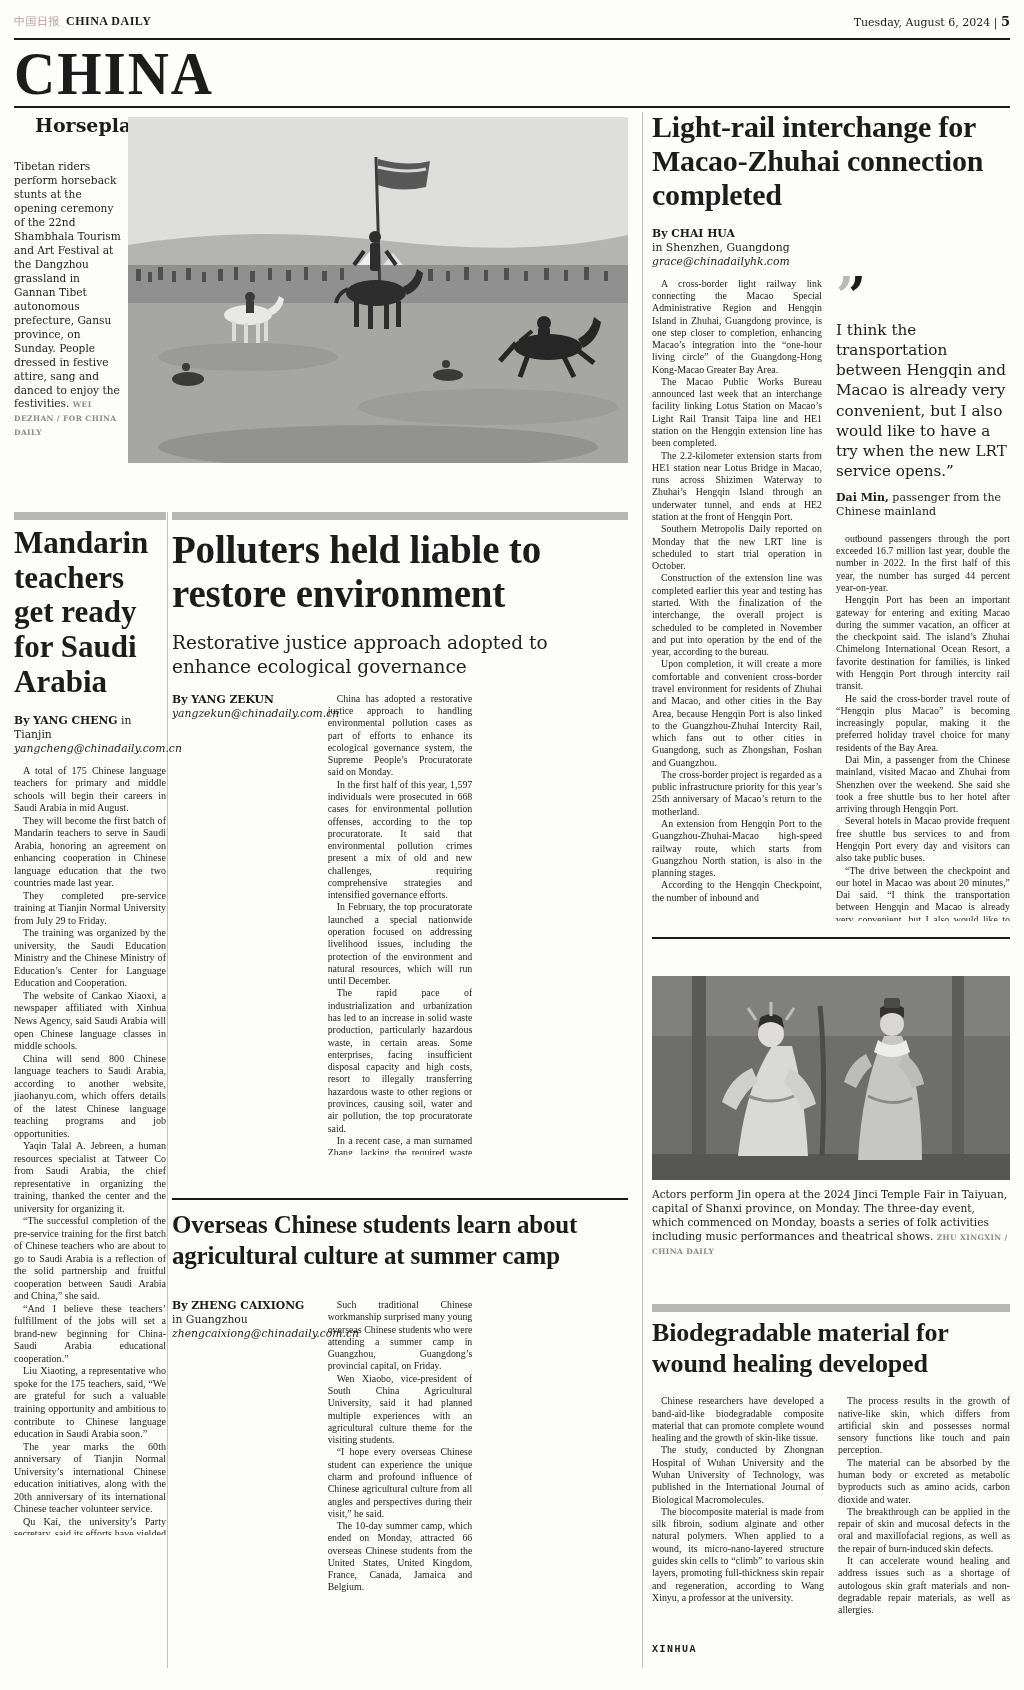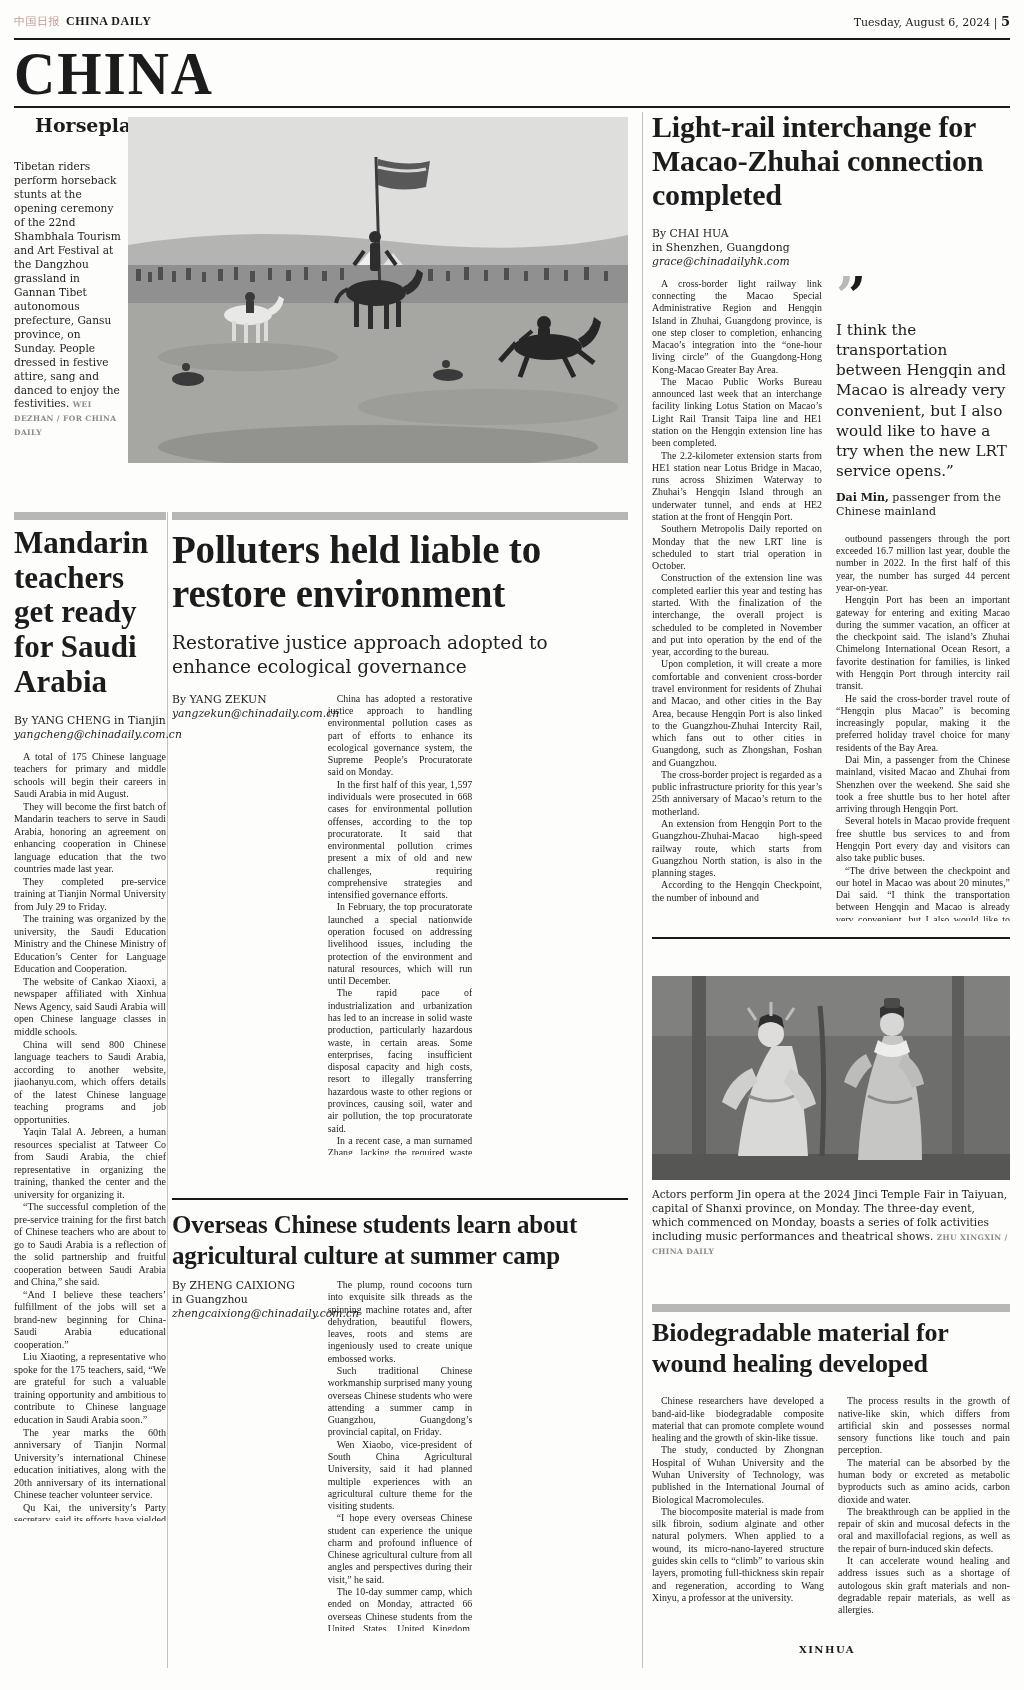--- a/index.html
+++ b/index.html
@@ -11,21 +11,21 @@
   .hdr-date{position:absolute;right:14px;top:14px;font-size:11px;font-family:"DejaVu Serif",serif;}
   .hdr-date .pg{font-weight:bold;font-size:13px;}
   .rule{position:absolute;background:#1a1a1a;}
   .masthead{position:absolute;left:14px;top:42px;font-family:"Liberation Serif",serif;
             font-weight:bold;font-size:57px;letter-spacing:2px;line-height:1;transform:scale(1,1.08);transform-origin:left top;}
   
   .kicker{font-family:"DejaVu Serif",serif;font-weight:bold;font-size:19px;margin-left:21px;}
   .caption{font-family:"DejaVu Serif",serif;font-size:10.6px;line-height:1.32;text-align:left;}
   .credit{font-size:7.5px;color:#8a8a8a;font-weight:bold;letter-spacing:.4px;}
   .byline{font-family:"DejaVu Serif",serif;font-size:10.8px;line-height:1.3;margin:0 0 9px 0;}
-  .byline .nm{font-weight:normal;}
+  .byline .nm{font-weight:bold;}
   .byline .em{font-style:italic;display:block;}
   .byline .loc{display:block;}
   .body{font-size:9.9px;line-height:1.24;text-align:justify;overflow:hidden;}
   .body p{margin:0;text-indent:9px;}
   .hl{font-family:"Liberation Serif",serif;font-weight:bold;line-height:1.14;letter-spacing:-.2px;}
   .graybar{position:absolute;height:8px;background:#b7b7b5;}
   .vline{position:absolute;width:1px;background:#c2c2c0;}
   
   .qmarks{font-family:"DejaVu Serif",serif;font-weight:bold;font-size:52px;line-height:.7;letter-spacing:-6px;height:38px;}
   .qmarks .g1{color:#b9b9b7;}
@@ -232,21 +232,21 @@
           <p>The biocomposite material is made from silk fibroin, sodium alginate and other natural polymers. When applied to a wound, its micro-nano-layered structure guides skin cells to “climb” to various skin layers, promoting full-thickness skin repair and regeneration, according to Wang Xinyu, a professor at the university.</p>
         </div>
       <div class="body" style="width:172px;height:246px;">
           <p>The process results in the growth of native-like skin, which differs from artificial skin and possesses normal sensory functions like touch and pain perception.</p>
           <p>The material can be absorbed by the human body or excreted as metabolic byproducts such as amino acids, carbon dioxide and water.</p>
           <p>The breakthrough can be applied in the repair of skin and mucosal defects in the oral and maxillofacial regions, as well as the repair of burn-induced skin defects.</p>
           <p>It can accelerate wound healing and address issues such as a shortage of autologous skin graft materials and non-degradable repair materials, as well as allergies.</p>
         </div>
     </div>
   </div>
-  <div class="xinhua" style="position:absolute;left:652px;top:1644px;width:350px;text-align:center;">XINHUA</div>
+  <div class="xinhua" style="position:absolute;left:652px;top:1644px;width:350px;text-align:left;font-family:Liberation Mono, monospace;">XINHUA</div>
 
   <div class="graybar" style="left:14px;top:512px;width:152px;"></div>
   <div style="position:absolute;left:14px;top:526px;width:152px;">
     <div class="hl" style="font-size:31px;line-height:1.12;letter-spacing:0;">Mandarin teachers get ready for Saudi Arabia</div>
     <div class="byline" style="margin-top:14px;">
       <span class="nm">By YANG CHENG</span><span> in Tianjin</span>
       <span class="em">yangcheng@chinadaily.com.cn</span>
     </div>
     <div class="body" style="font-size:10.1px;height:770px;">
         <p>A total of 175 Chinese language teachers for primary and middle schools will begin their careers in Saudi Arabia in mid August.</p>
@@ -279,28 +279,27 @@
           <p>In February, the top procuratorate launched a special nationwide operation focused on addressing livelihood issues, including the protection of the environment and natural resources, which will run until December.</p>
           <p>The rapid pace of industrialization and urbanization has led to an increase in solid waste production, particularly hazardous waste, in certain areas. Some enterprises, facing insufficient disposal capacity and high costs, resort to illegally transferring hazardous waste to other regions or provinces, causing soil, water and air pollution, the top procuratorate said.</p>
           <p>In a recent case, a man surnamed Zhang, lacking the required waste disposal qualifications, accepted construction and untreated domestic waste in a rented forest area in Beijing’s Fangshan district from 2020 to July 2021. Furthermore, he hired individuals to work at the site and collected dumping fees.</p>
         </div>
     </div>
   </div>
 
   <div class="rule" style="left:172px;width:456px;top:1198px;height:2px;"></div>
   <div style="position:absolute;left:172px;top:1210px;width:456px;">
     <div class="hl" style="font-size:25px;line-height:1.22;">Overseas Chinese students learn about agricultural culture at summer camp</div>
-    <div style="margin-top:8px;height:352px;overflow:hidden;column-count:3;column-gap:11px;">
+    <div style="margin-top:28px;height:352px;overflow:hidden;column-count:3;column-gap:11px;">
       <div class="byline">
         <span class="nm">By ZHENG CAIXIONG</span>
         <span class="loc">in Guangzhou</span>
         <span class="em">zhengcaixiong@chinadaily.com.cn</span>
       </div>
       <div class="body">
-          <p>The plump, round cocoons turn into exquisite silk threads as the spinning machine rotates and, after dehydration, beautiful flowers, leaves, roots and stems are ingeniously used to create unique embossed works.</p>
           <p>Such traditional Chinese workmanship surprised many young overseas Chinese students who were attending a summer camp in Guangzhou, Guangdong’s provincial capital, on Friday.</p>
           <p>Wen Xiaobo, vice-president of South China Agricultural University, said it had planned multiple experiences with an agricultural culture theme for the visiting students.</p>
           <p>“I hope every overseas Chinese student can experience the unique charm and profound influence of Chinese agricultural culture from all angles and perspectives during their visit,” he said.</p>
           <p>The 10-day summer camp, which ended on Monday, attracted 66 overseas Chinese students from the United States, United Kingdom, France, Canada, Jamaica and Belgium.</p>
         </div>
     </div>
   </div>
 
 </div>
 

